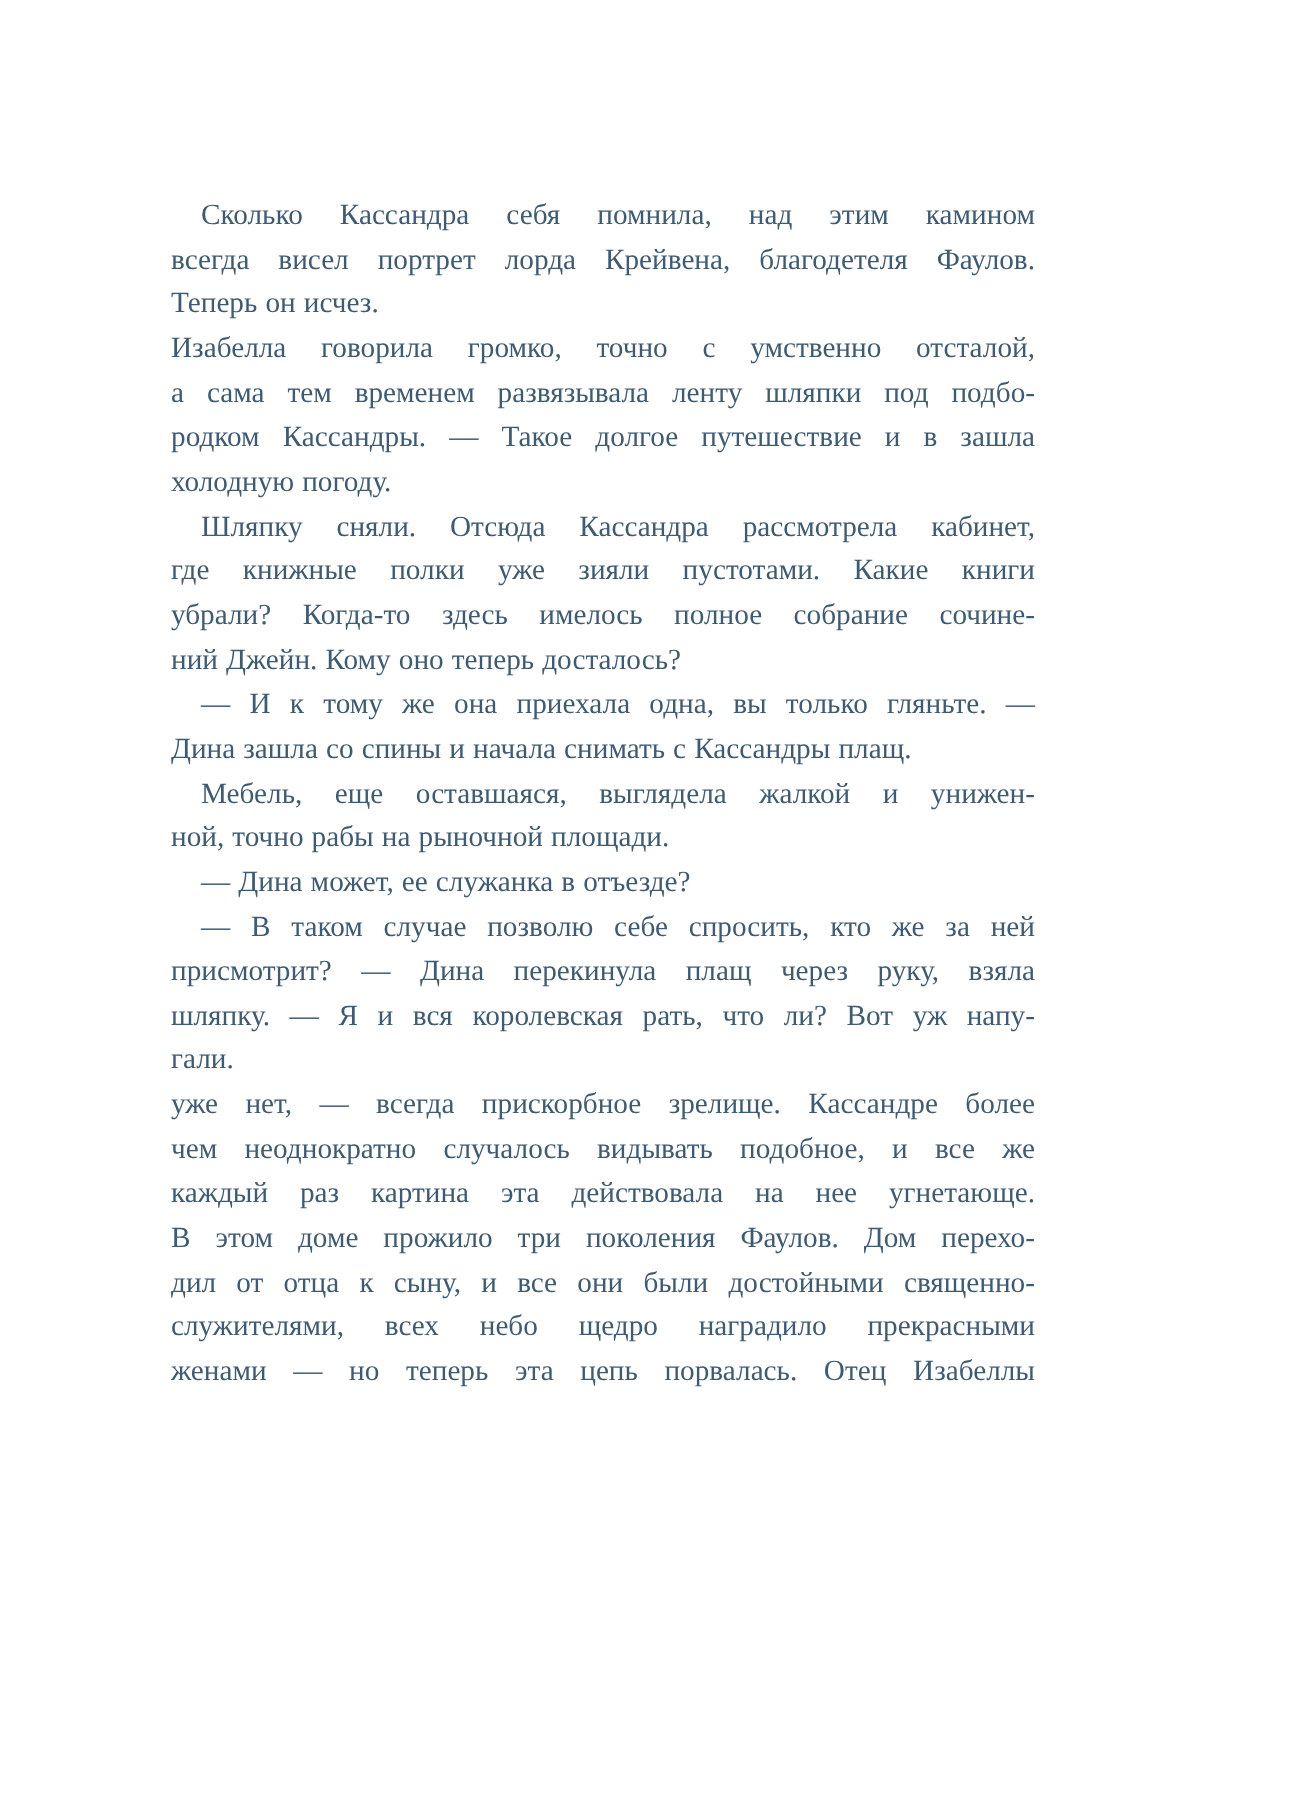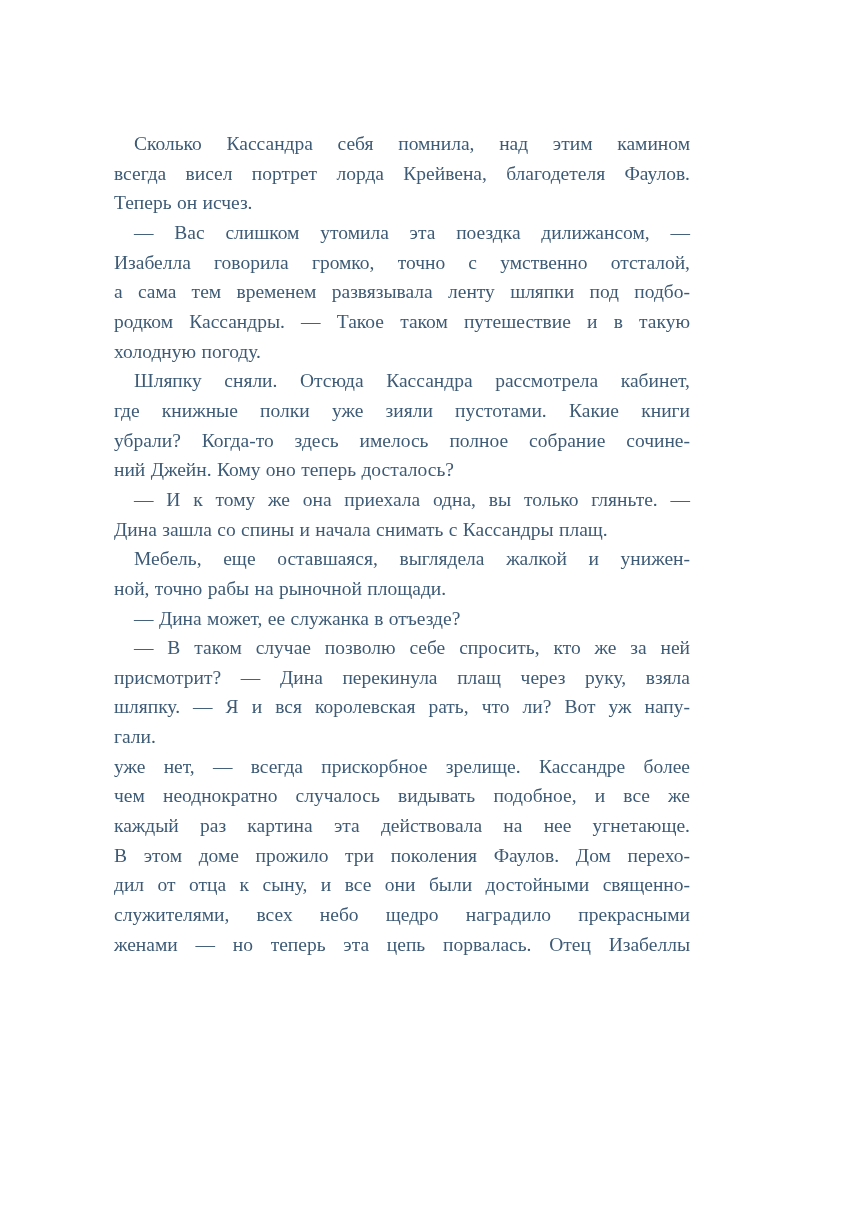--- a/index.html
+++ b/index.html
@@ -68,24 +68,23 @@
 <body>
 
 <div class="page">
   <div class="text-block" id="text-block">
       <div class="para">
         <div class="text-line first">Сколько Кассандра себя помнила, над этим камином</div>
         <div class="text-line">всегда висел портрет лорда Крейвена, благодетеля Фаулов.</div>
         <div class="text-line last">Теперь он исчез.</div>
       </div>
       <div class="para">
-        <div class="text-line first">— Вас слишком утомила эта поездка дилижансом, —</div>
         <div class="text-line">Изабелла говорила громко, точно с умственно отсталой,</div>
         <div class="text-line">а сама тем временем развязывала ленту шляпки под подбо-</div>
-        <div class="text-line">родком Кассандры. — Такое таком путешествие и в такую</div>
+        <div class="text-line">родком Кассандры. — Такое долгое путешествие и в зашла</div>
         <div class="text-line last">холодную погоду.</div>
       </div>
       <div class="para">
         <div class="text-line first">Шляпку сняли. Отсюда Кассандра рассмотрела кабинет,</div>
         <div class="text-line">где книжные полки уже зияли пустотами. Какие книги</div>
         <div class="text-line">убрали? Когда-то здесь имелось полное собрание сочине-</div>
         <div class="text-line last">ний Джейн. Кому оно теперь досталось?</div>
       </div>
       <div class="para">
         <div class="text-line first">— И к тому же она приехала одна, вы только гляньте. —</div>

